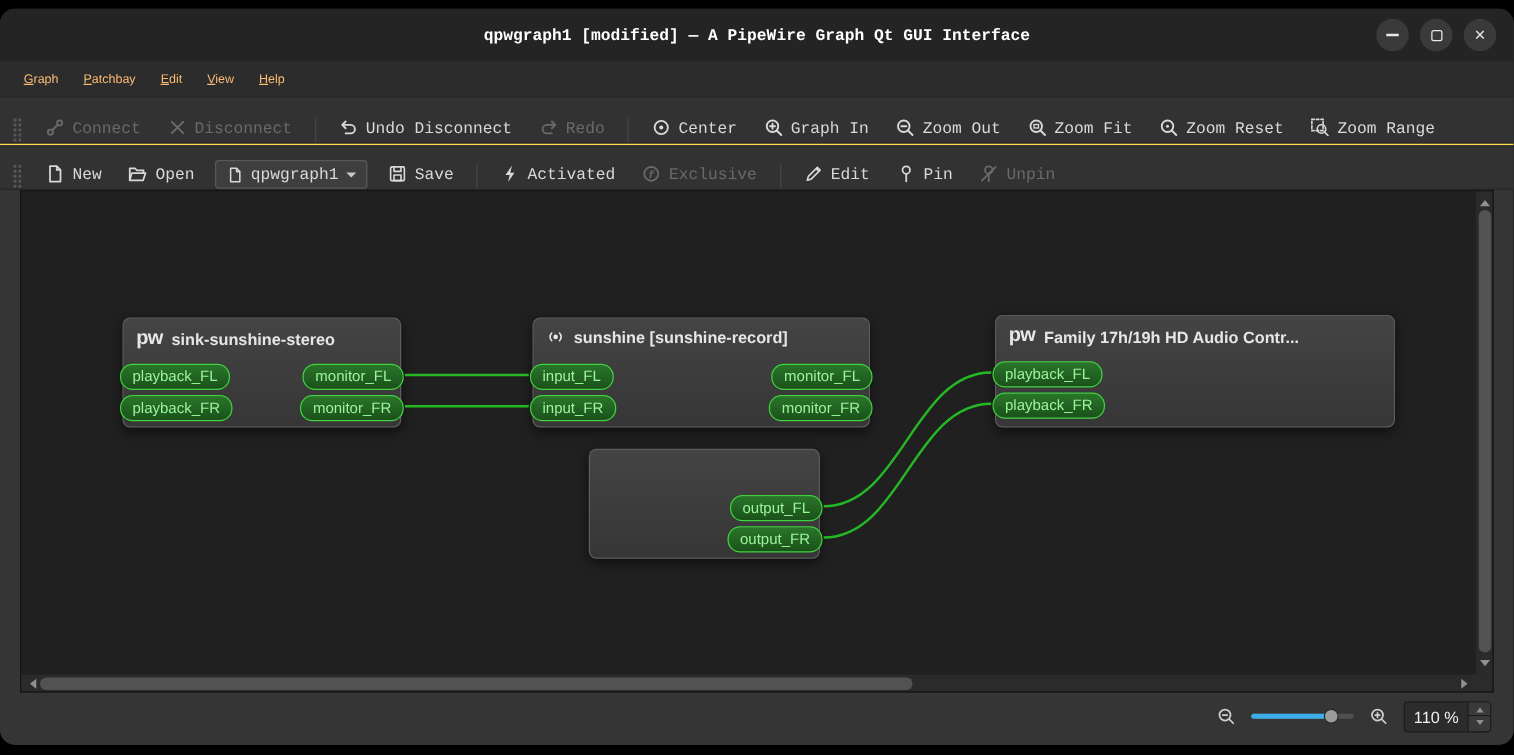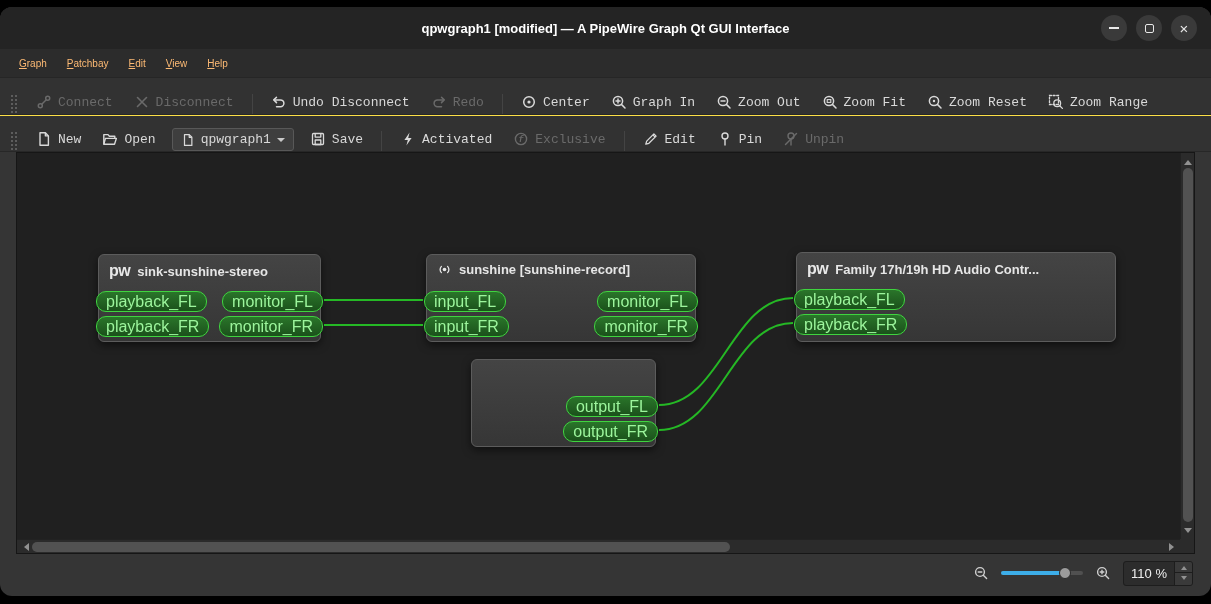--- a/index.html
+++ b/index.html
@@ -3,21 +3,21 @@
 <meta charset="utf-8">
 <style>
   * { margin:0; padding:0; box-sizing:border-box; }
   html,body { width:1211px; height:604px; background:#000; font-family:"Liberation Sans",sans-serif; overflow:hidden; }
   .window { position:absolute; left:0; top:7px; width:1211px; height:589px; background:#353535;
             border-radius:12px; overflow:hidden; display:flex; flex-direction:column; }
 
   
   .titlebar { height:42px; background:#242424; position:relative; display:flex; align-items:center;
               justify-content:center; flex-shrink:0; }
-  .title { color:#ffffff; font-weight:bold; font-size:13px; }
+  .title { color:#ffffff; font-weight:bold; font-size:13px;font-family:Liberation Mono, monospace; }
   .win-controls { position:absolute; right:14px; top:8px; display:flex; gap:9px; }
   .win-btn { width:26px; height:26px; border-radius:13px; background:#3a3a3a; display:flex;
              align-items:center; justify-content:center; cursor:pointer; }
   .glyph-min { width:10px; height:2px; background:#e8e8e8; }
   .glyph-max { width:9px; height:9px; border:1.5px solid #e8e8e8; border-radius:2px; }
   .glyph-close { color:#e8e8e8; font-size:15px; line-height:1; }
 
   
   .menubar { height:29px; background:#2c2c2c; display:flex; align-items:center; padding:0 10px;
              gap:2px; flex-shrink:0; border-bottom:1px solid #262626; }
@@ -46,21 +46,21 @@
   .connections { position:absolute; left:0; top:0; width:100%; height:100%; pointer-events:none; }
   .connections path { stroke:#25b825; stroke-width:2; fill:none; }
 
   .node { position:absolute; background:linear-gradient(#444444,#363636); border:1px solid #5c5c5c;
           border-radius:6px; box-shadow:0 3px 9px rgba(0,0,0,0.55); cursor:move; }
   .node-header { display:flex; align-items:center; gap:7px; padding:7px 10px 4px; }
   .node-title { color:#e6e6e6; font-size:13px; font-weight:bold; white-space:nowrap; }
   .pw-icon { color:#e8e8e8; font-weight:bold; font-size:16px; letter-spacing:-0.5px; }
   .rec-icon { color:#e8e8e8; display:flex; }
   .port { position:absolute; height:21px; line-height:19px; padding:0 9px; border:1px solid #3fd43f;
-          border-radius:10px; background:linear-gradient(#2a752a,#1b511b); color:#9cf59c; font-size:16px;
+          border-radius:10px; background:linear-gradient(#2a752a,#1b511b); color:#9cf59c; font-size:12px;
           white-space:nowrap; cursor:crosshair; }
   .port.in  { left:-3px; }
   .port.out { right:-3px; }
 
   
   .vscroll { position:absolute; right:0; top:0; bottom:14px; width:14px; background:#2b2b2b; border-left:1px solid #222; }
   .hscroll { position:absolute; left:0; right:14px; bottom:0; height:14px; background:#2b2b2b; border-top:1px solid #222; }
   .sb-corner { position:absolute; right:0; bottom:0; width:14px; height:14px; background:#2b2b2b; }
   .sb-btn { position:absolute; width:14px; height:14px; display:flex; align-items:center; justify-content:center; cursor:pointer; }
   .v-handle { position:absolute; left:2px; width:10px; top:15px; height:calc(100% - 32px);

